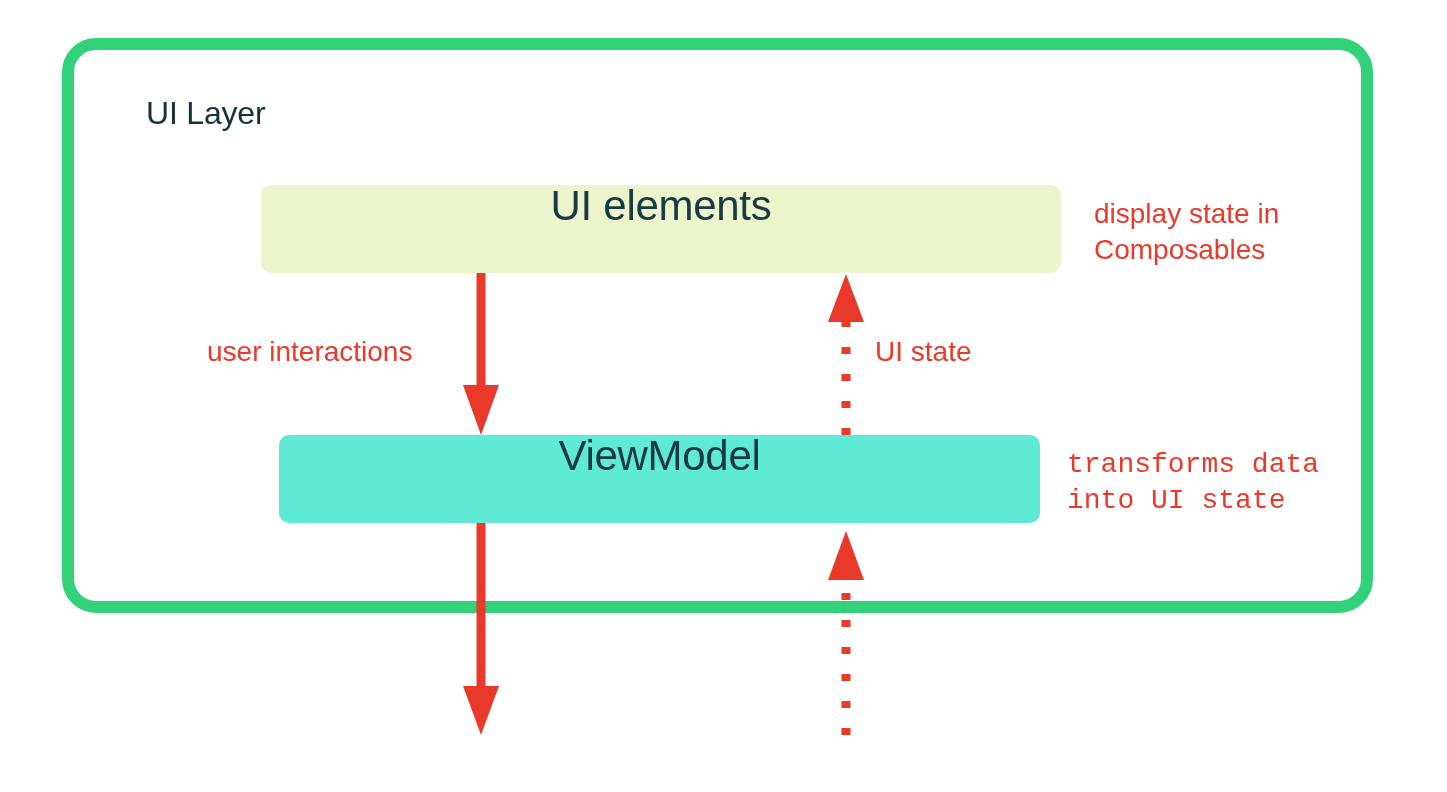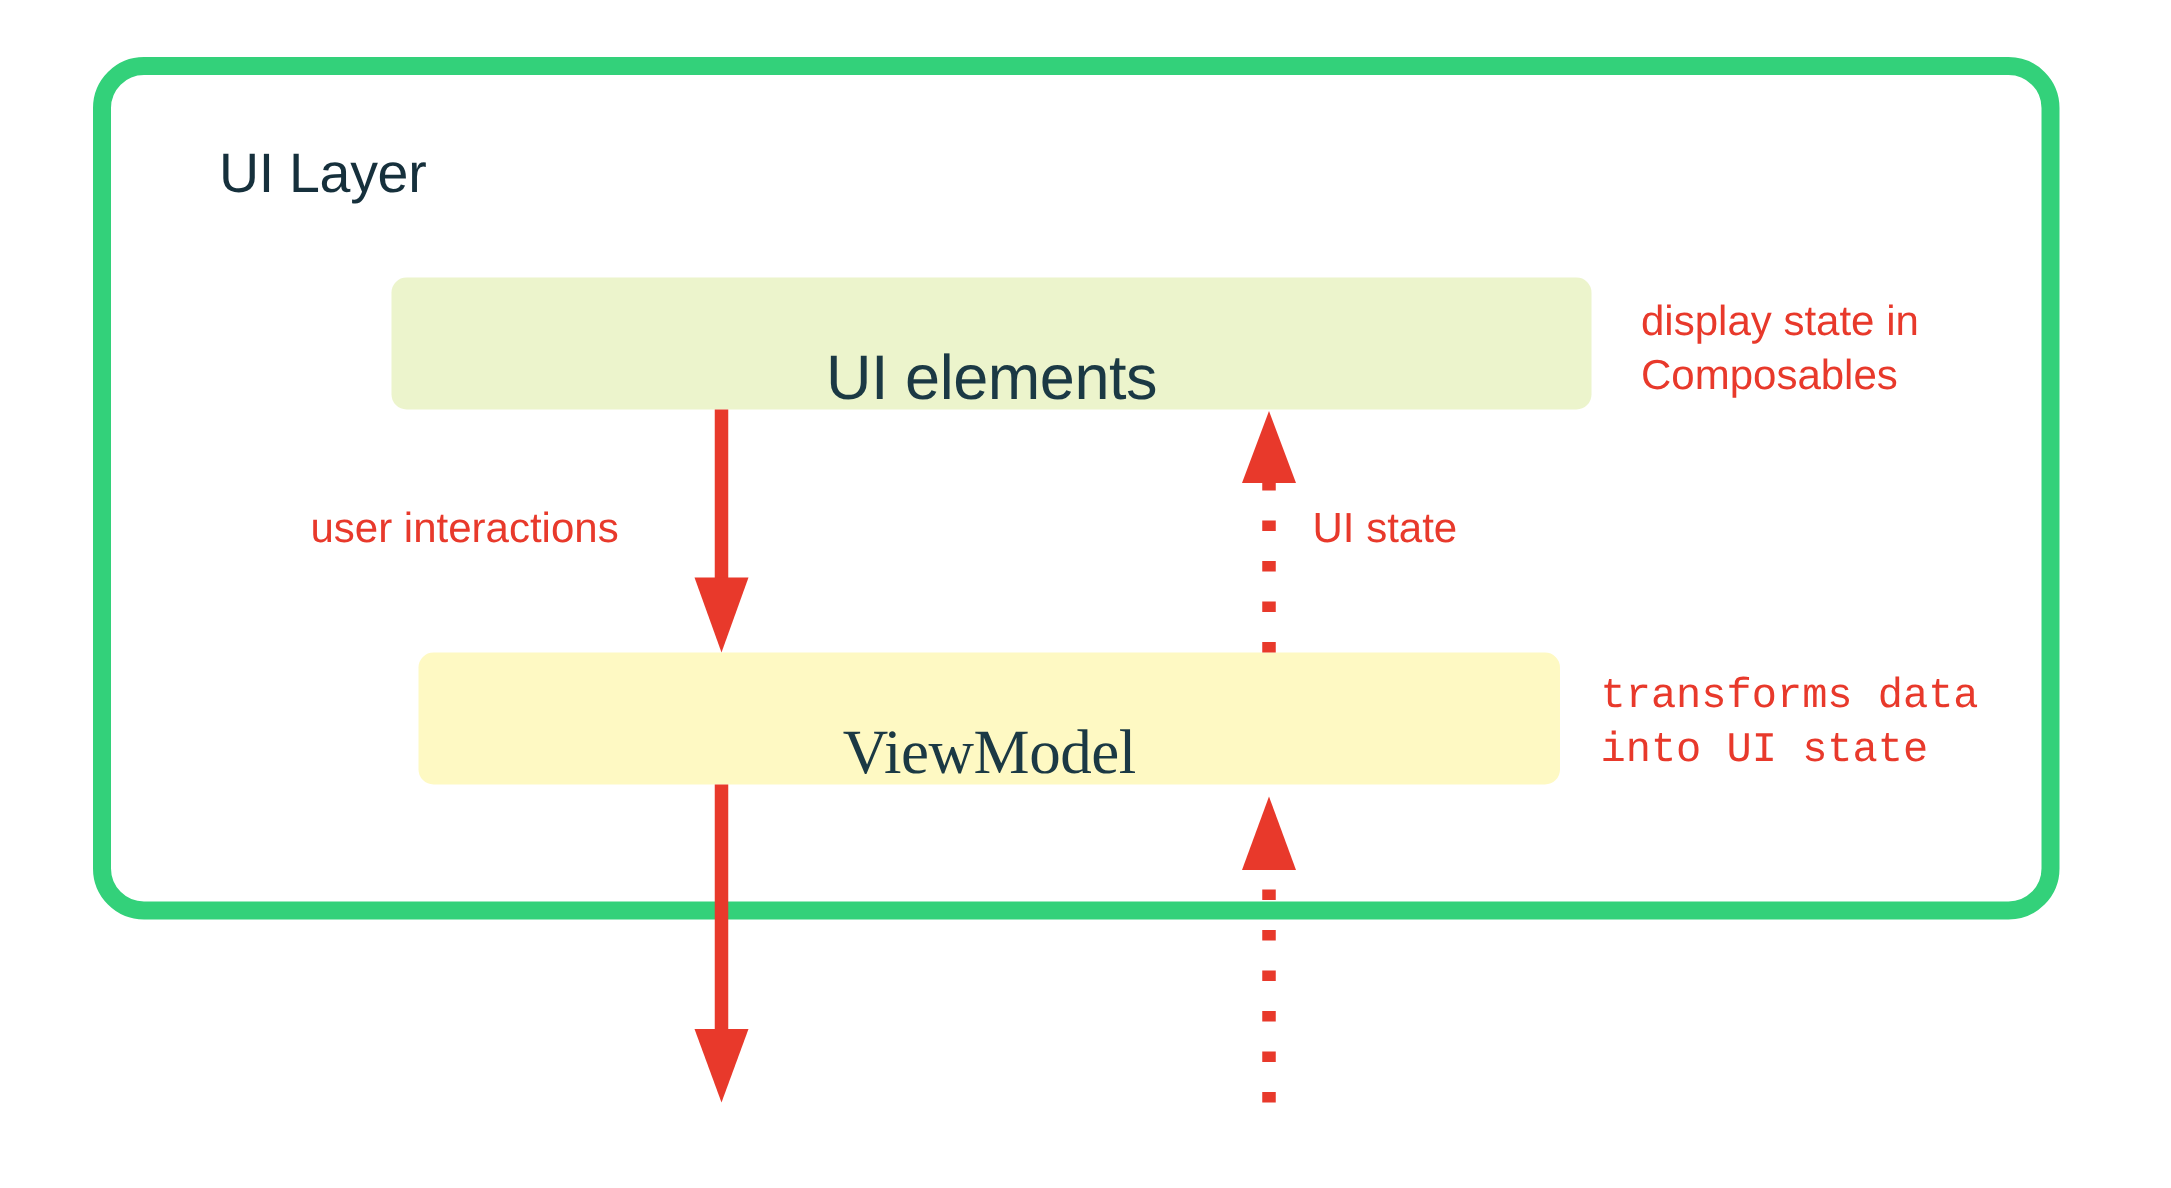--- a/index.html
+++ b/index.html
@@ -27,56 +27,55 @@
     height: 575px;
     border: 12px solid #33d17a;
     border-radius: 34px;
     box-sizing: border-box;
     background: transparent;
   }
   .layer-title {
     position: absolute;
     left: 146px;
     top: 97px;
-    font-size: 37px;
+    font-size: 32px;
     color: #16303c;
     letter-spacing: -0.2px;
     line-height: 1;
     white-space: nowrap;
   }
 
   
   .comp-box {
     position: absolute;
     box-sizing: border-box;
     border-radius: 10px;
     display: flex;
-    align-items: flex-end;
+    align-items: flex-start;
     justify-content: center;
   }
   .comp-label {
     font-size: 42px;
     color: #1b3944;
     letter-spacing: -0.3px;
     line-height: 1;
   }
   #ui-elements-box {
     left: 261px;
     top: 185px;
     width: 800px;
     height: 88px;
     background: #ecf4cc;
   }
   #viewmodel-box {
     left: 279px;
     top: 435px;
     width: 761px;
     height: 88px;
-    background: #fef9c3;
-    font-family: Liberation Serif, serif;
+    background: #5eead4;
   }
 
   
   .annotation {
     position: absolute;
     color: #e8392b;
     font-size: 28px;
     line-height: 1.28;
     white-space: pre-line;
   }

